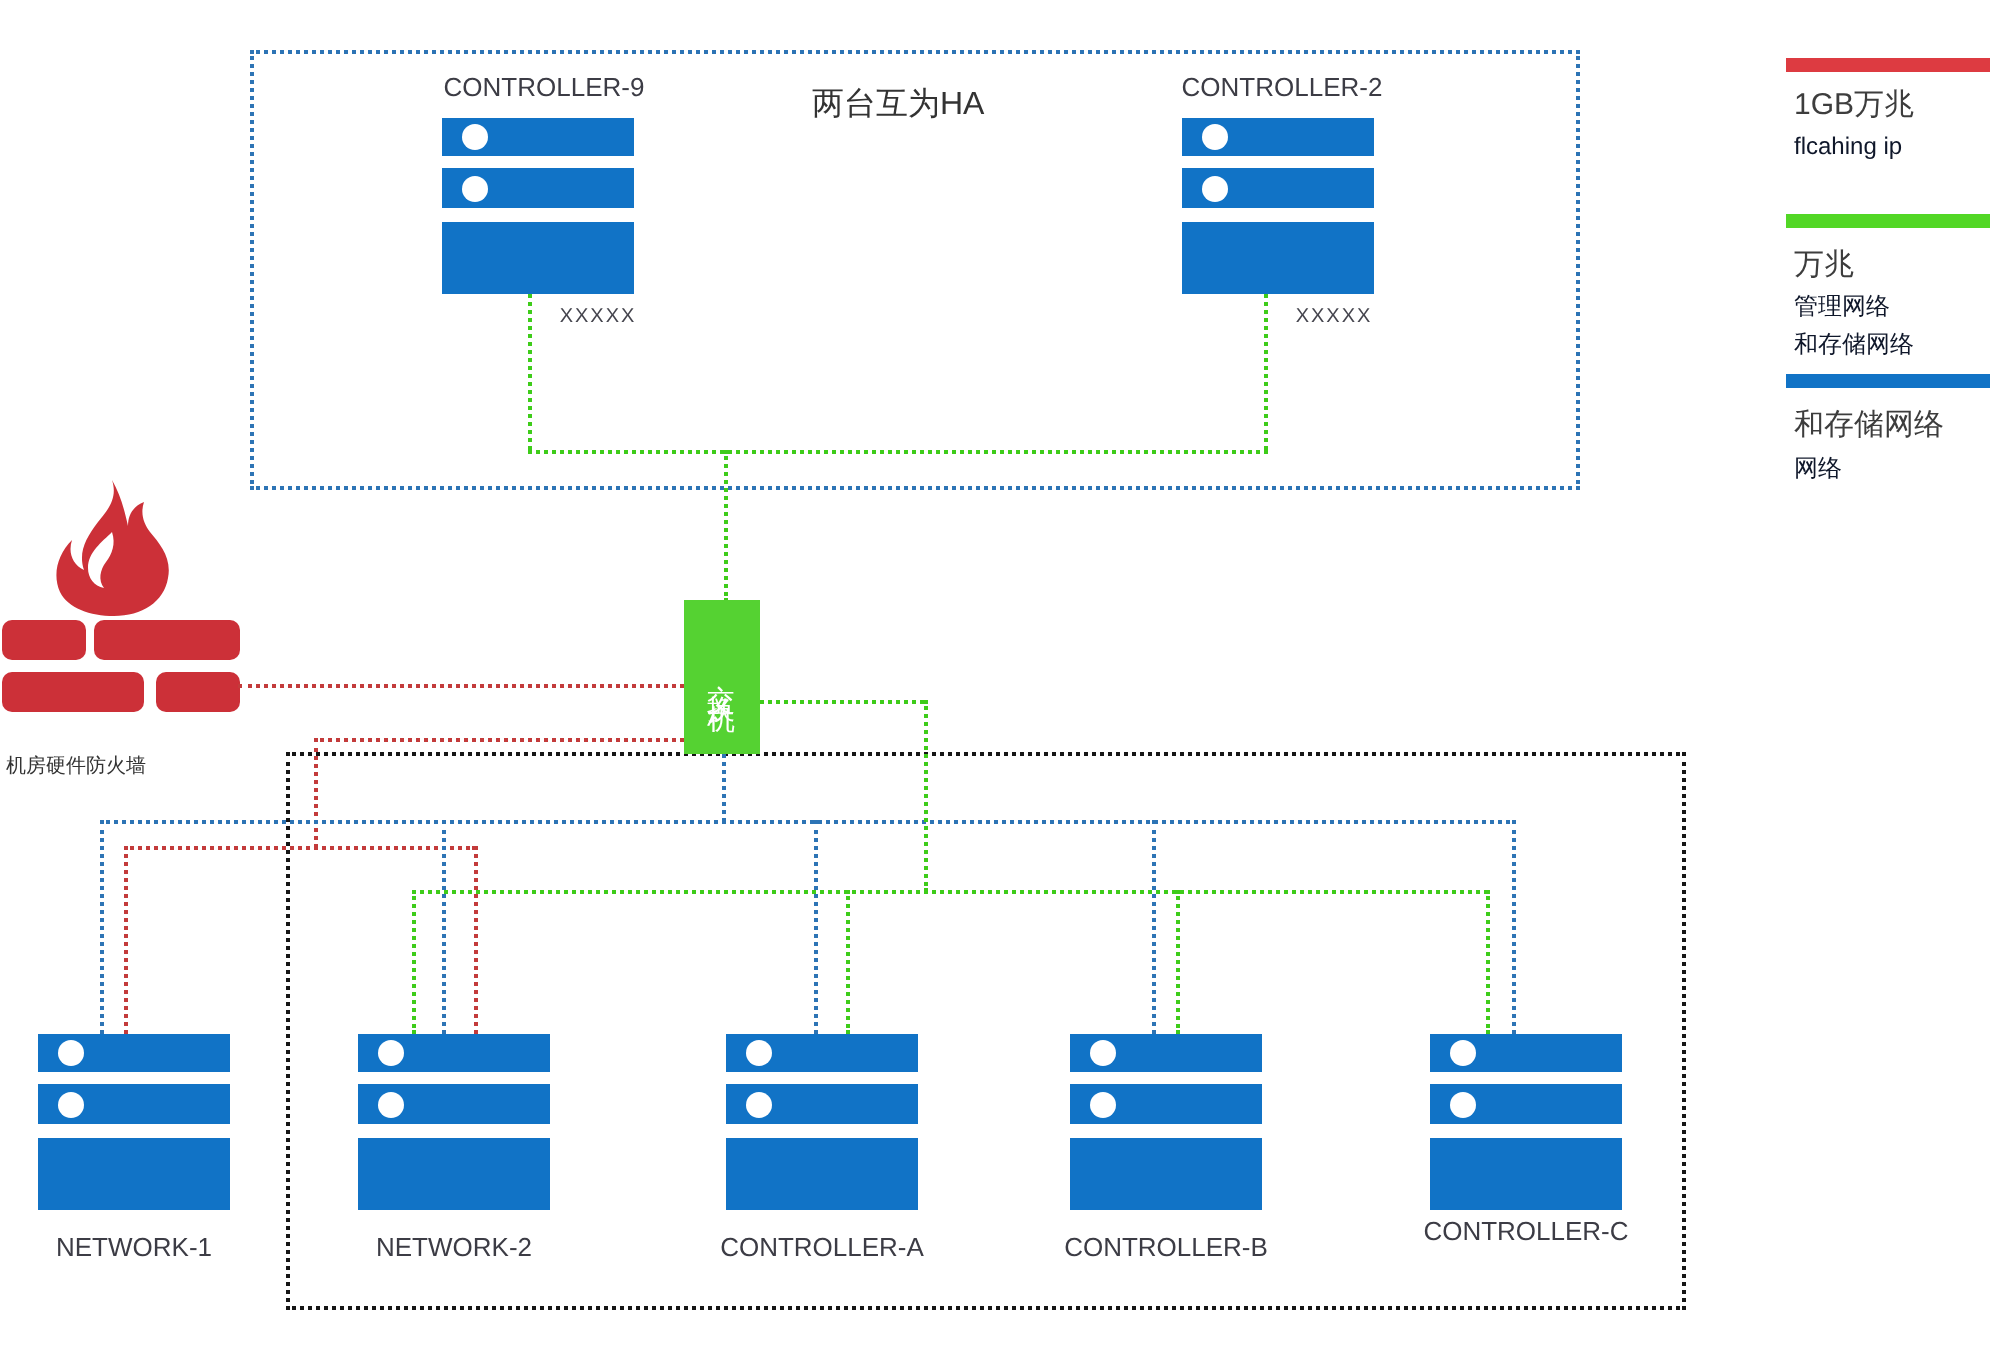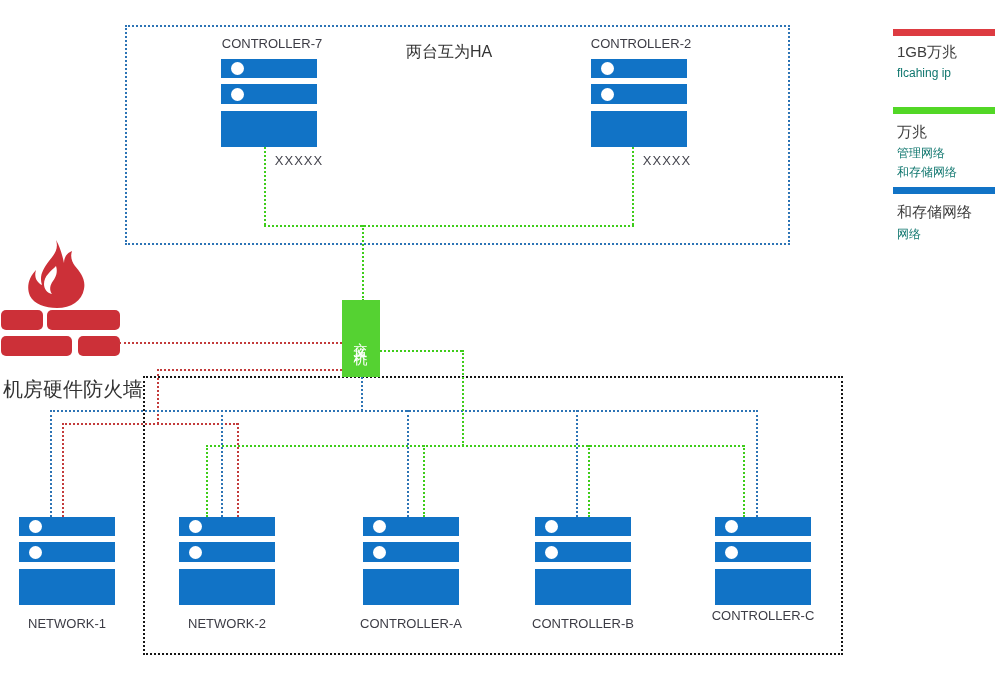--- a/index.html
+++ b/index.html
@@ -21,53 +21,53 @@
   
   .server{position:absolute;width:96px;height:88px;}
   .server .bar{position:absolute;left:0;width:96px;background:var(--server-blue);}
   .server .bar1{top:0;height:19px;}
   .server .bar2{top:25px;height:20px;}
   .server .bar3{top:52px;height:36px;}
   .server .led{position:absolute;left:10px;top:3px;width:13px;height:13px;border-radius:50%;background:#fff;}
   .server .bar2 .led{top:4px;}
 
   .diagram-label{position:absolute;color:#3c3c45;font-size:13px;text-align:center;white-space:nowrap;}
-  .port-label{position:absolute;color:#45454e;font-size:13px;letter-spacing:1px;text-align:center;width:100px;}
+  .port-label{position:absolute;color:#45454e;font-size:10px;letter-spacing:1px;text-align:center;width:100px;}
   .ha-note{position:absolute;color:#333;font-size:16px;white-space:nowrap;}
 
   
   .switch{position:absolute;left:342px;top:300px;width:38px;height:77px;background:var(--switch-green);
           display:flex;align-items:center;justify-content:center;}
   .switch span{writing-mode:vertical-rl;text-orientation:upright;color:#fff;font-size:14px;letter-spacing:5px;line-height:1;}
 
   
   .brick{position:absolute;background:var(--firewall-red);border-radius:5px;}
-  .firewall-label{position:absolute;left:3px;top:376px;font-size:20px;color:#333;white-space:nowrap;}
+  .firewall-label{position:absolute;left:3px;top:376px;font-size:10px;color:#333;white-space:nowrap;}
 
   
   .legend-bar{position:absolute;left:893px;width:102px;height:7px;}
   .legend-title{position:absolute;left:897px;font-size:15px;color:#3d3d3d;white-space:nowrap;}
-  .legend-sub{position:absolute;left:897px;font-size:12px;color:#0f766e;white-space:nowrap;}
+  .legend-sub{position:absolute;left:897px;font-size:12px;color:#0f172a;white-space:nowrap;}
   .lb-red{background:var(--legend-red);}
   .lb-green{background:var(--legend-green);}
   .lb-blue{background:var(--legend-blue);}
 </style>
 </head>
 <body>
 
 <div class="stage">
 
   <div class="dotted-box box-blue" style="left:125px;top:25px;width:665px;height:220px;"></div>
 
   <div class="line-v c-green" style="left:264px;top:147px;height:78px;"></div>
   <div class="line-v c-green" style="left:632px;top:147px;height:78px;"></div>
   <div class="line-h c-green" style="left:264px;top:225px;width:370px;"></div>
   <div class="line-v c-green" style="left:362px;top:225px;height:76px;"></div>
 
-  <div class="diagram-label" style="left:197px;top:36px;width:150px;">CONTROLLER-7</div>
+  <div class="diagram-label" style="left:197px;top:36px;width:150px;">CONTROLLER-9</div>
   <div class="server" style="left:221px;top:59px;">
     <div class="bar bar1">
         <div class="led"></div>
       </div>
     <div class="bar bar2">
         <div class="led"></div>
       </div>
     <div class="bar bar3"></div>
   </div>
   <div class="port-label" style="left:249px;top:153px;">XXXXX</div>

